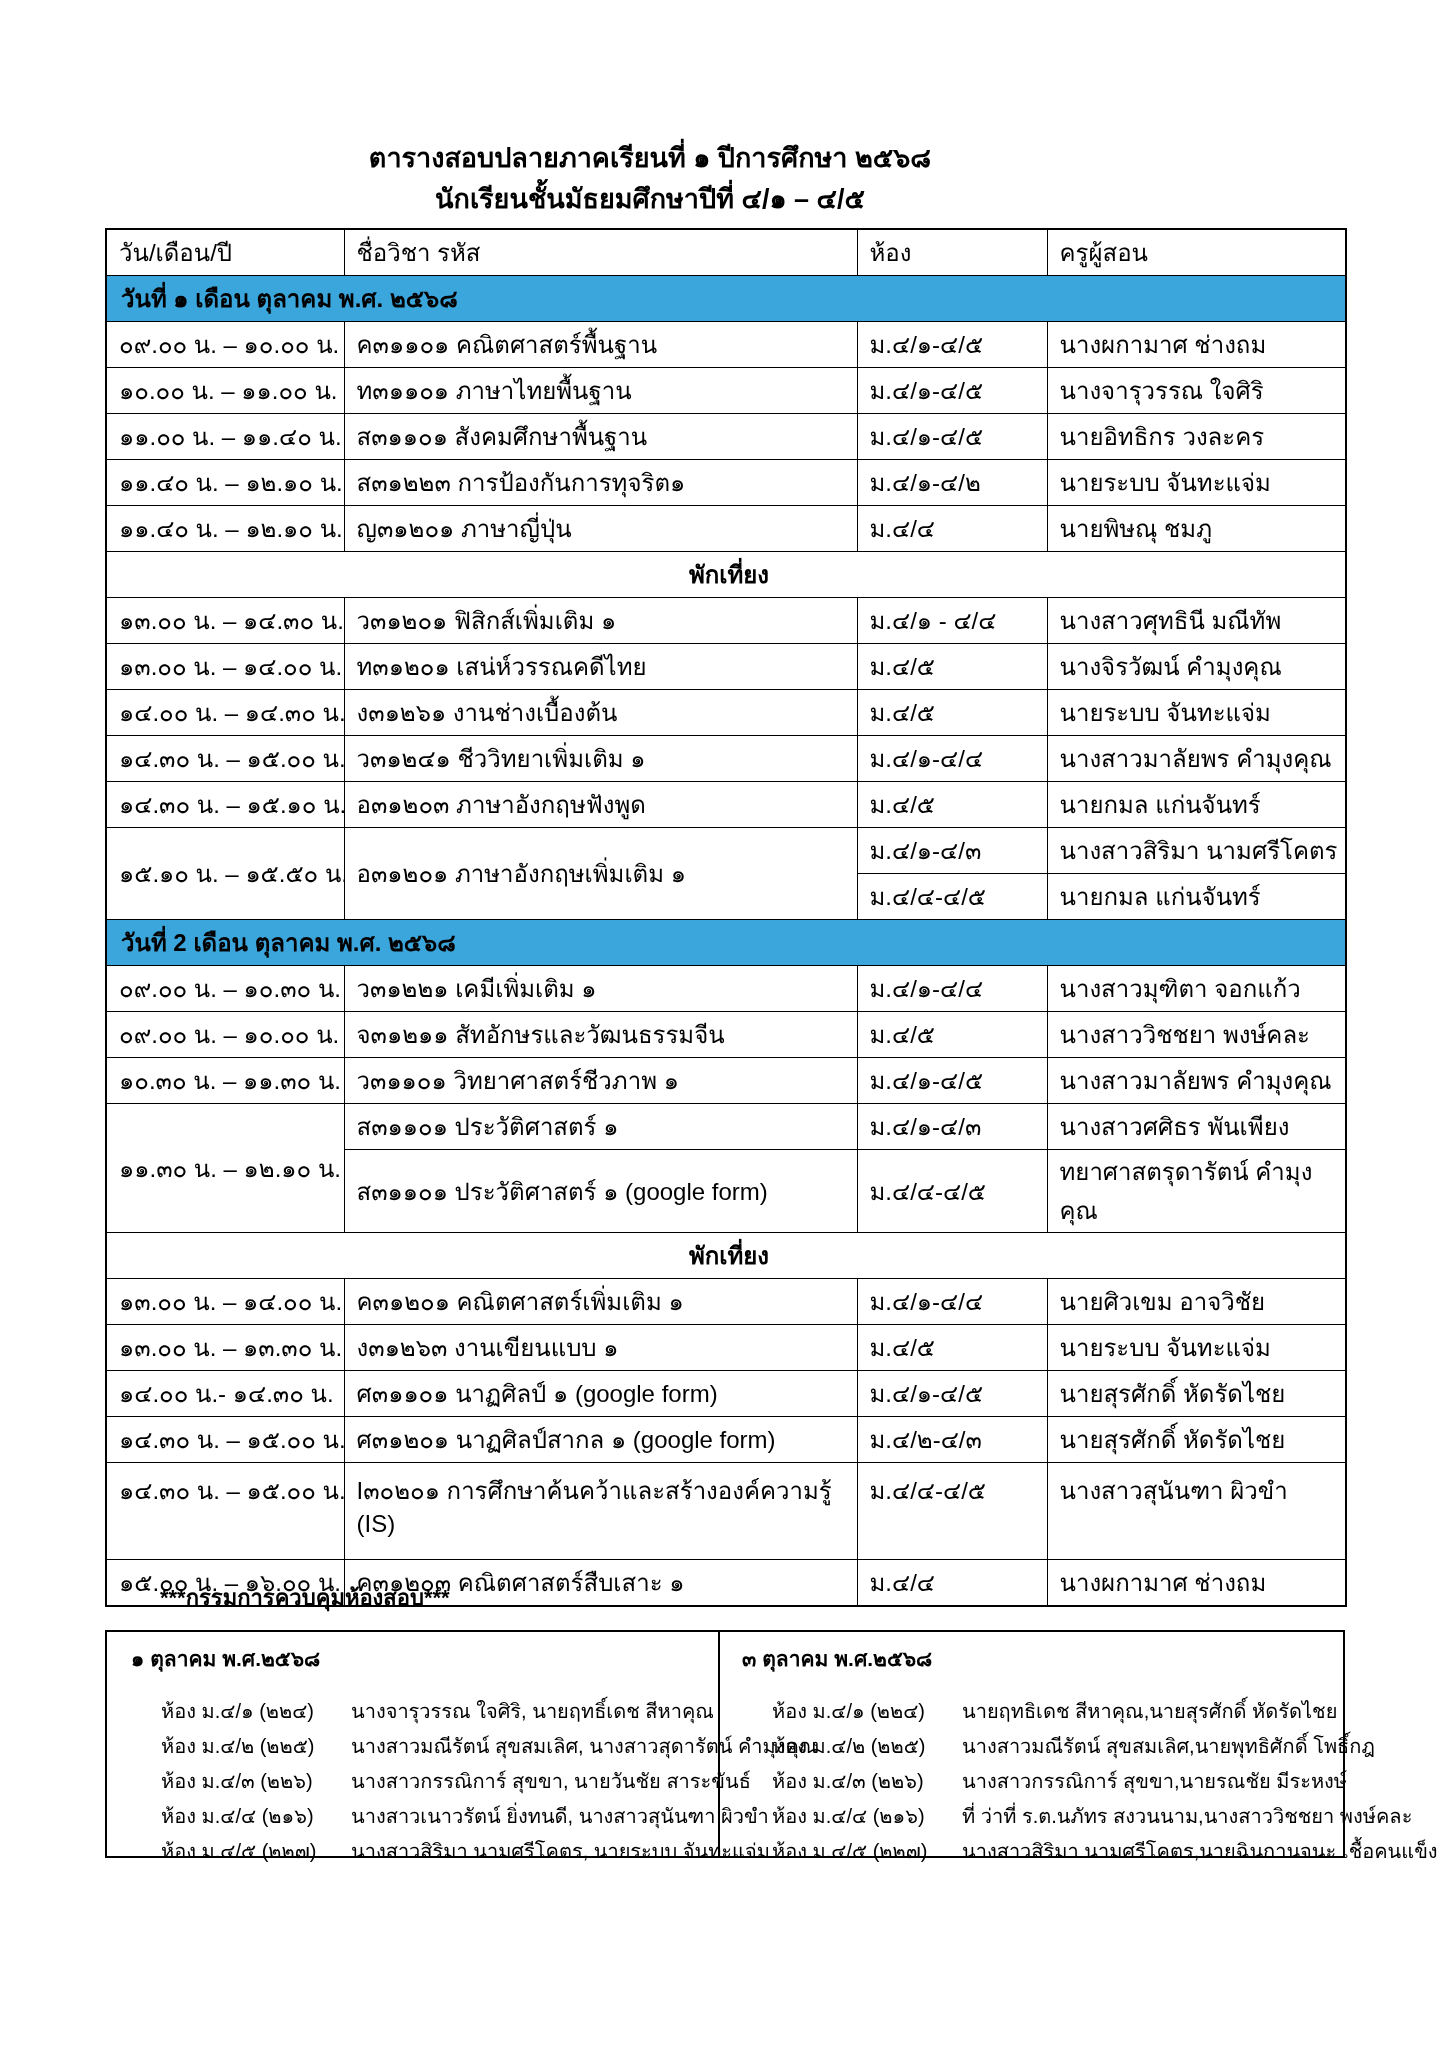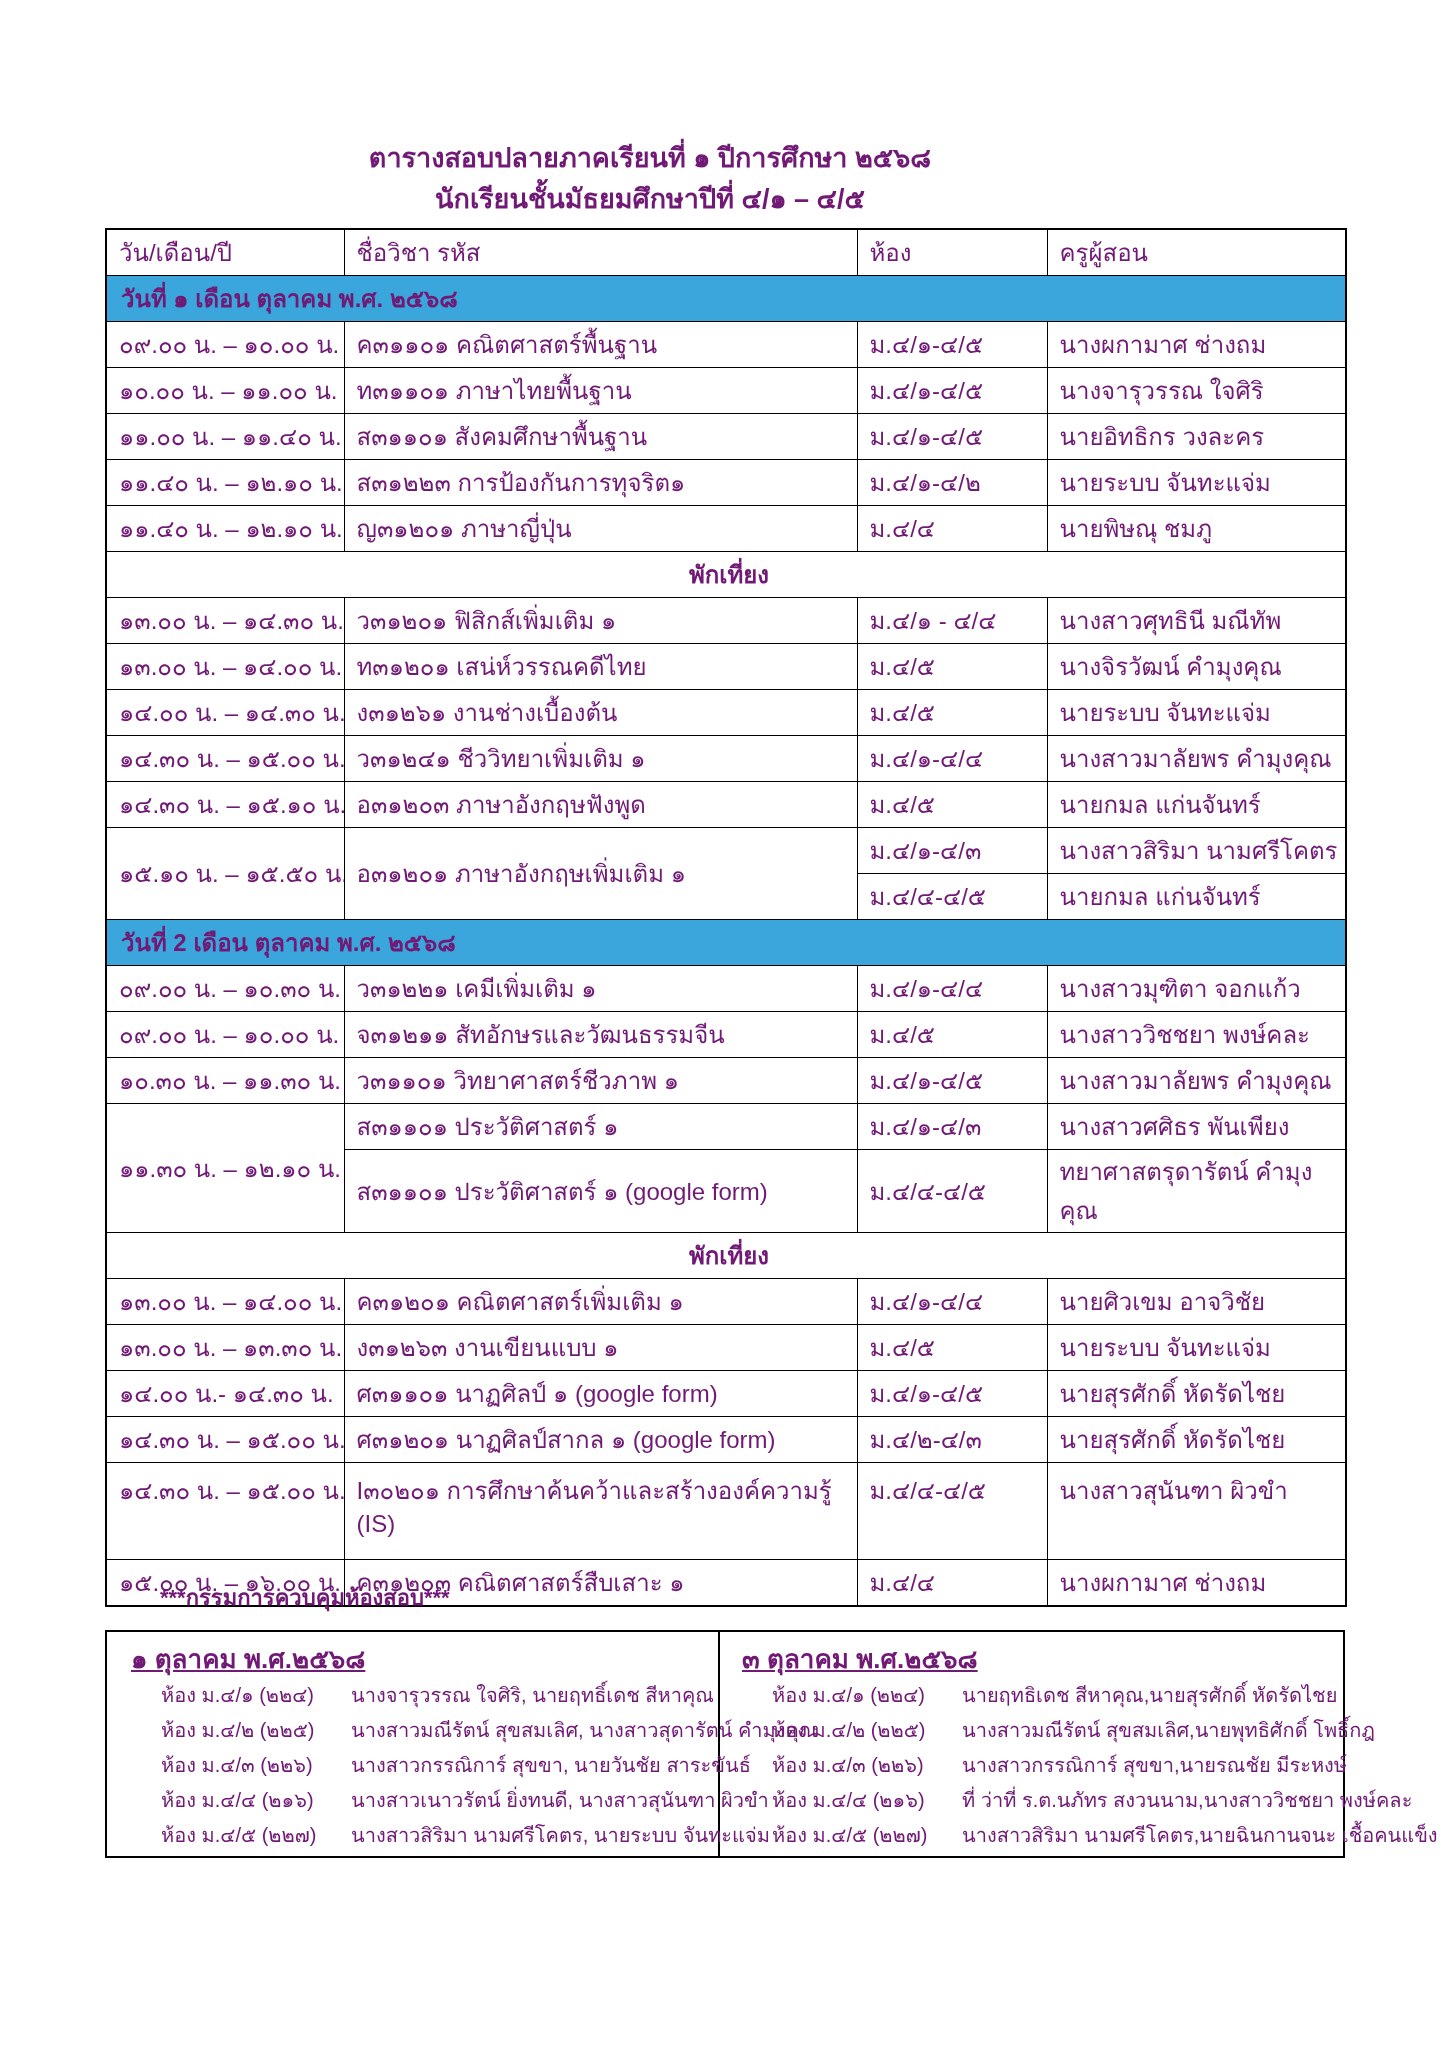--- a/index.html
+++ b/index.html
@@ -1,18 +1,18 @@
 <!DOCTYPE html>
 <html><head>
 <meta charset="utf-8">
 <style>
   html,body { margin:0; padding:0; background:#888; }
   .page {
     position:relative; width:1448px; height:2048px; background:#ffffff;
-    font-family:"Liberation Sans","DejaVu Sans",sans-serif; color:#701a75;
+    font-family:"Liberation Sans","DejaVu Sans",sans-serif; color:#000000;
     overflow:hidden;
   }
   .titles {
     position:absolute; top:138px; left:105px; width:1090px;
     text-align:center; font-weight:bold; font-size:27px; line-height:41px;
   }
   table.exam {
     position:absolute; top:228px; left:105px; width:1240px;
     border-collapse:collapse; table-layout:fixed;
     border:2px solid #000;
@@ -39,22 +39,22 @@
     font-weight:bold; font-size:22px;
   }
   .proctor-box {
     position:absolute; top:1630px; left:105px; width:1240px; height:228px;
     border:2px solid #000; display:flex; box-sizing:border-box;
   }
   .pcol { box-sizing:border-box; padding:10px 8px 0 24px; }
   .pcol-left  { width:613px; border-right:2px solid #000; }
   .pcol-right { flex:1; padding-left:22px; }
   .p-head {
-    font-weight:bold; text-decoration:underline; font-size:26px;
-    line-height:34px; margin-bottom:2px;
+    font-weight:bold; font-size:21px;
+    line-height:34px; margin-bottom:18px;
   }
   .p-line { display:flex; font-size:20px; line-height:35px;margin-left:30px; }
   .p-label { flex:0 0 190px; white-space:nowrap; }
   .p-names { flex:1; white-space:nowrap; }
 </style>
 </head>
 <body>
 
 <div class="page">
 

